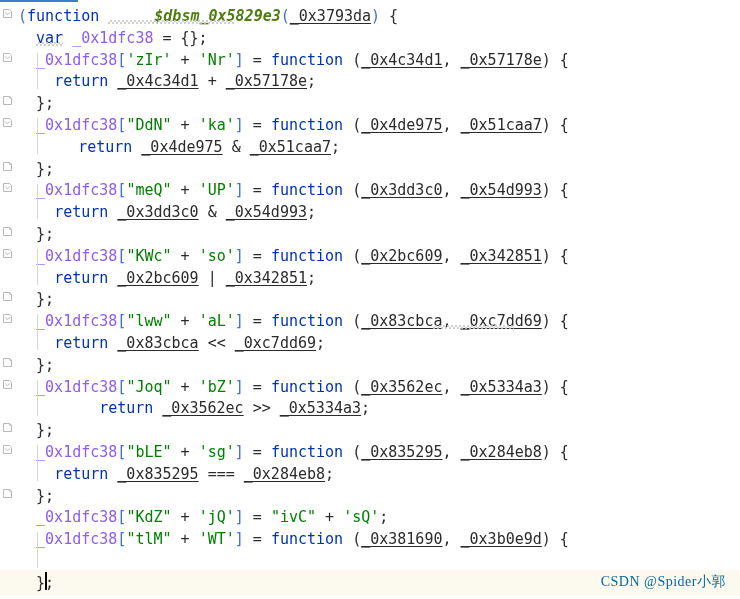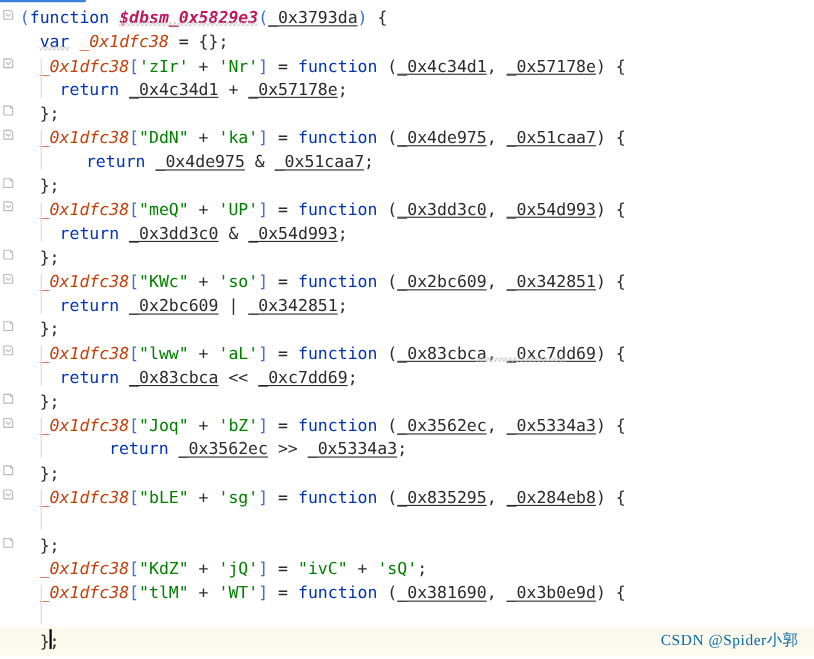--- a/index.html
+++ b/index.html
@@ -71,22 +71,22 @@
   
   .indent-guide {
     position: absolute;
     width: 1px;
     background: #d8d8d8;
     z-index: 3;
   }
 
   
   .t-kw      { color: #0033b3; }
-  .t-fnname  { color: #be185d; font-weight: bold; font-style: italic; }
-  .t-ident   { color: #c2410c; font-style: italic; }
+  .t-fnname  { color: #4d7c0f; font-weight: bold; font-style: italic; margin-left: 46px; }
+  .t-ident   { color: #8b5cf6; }
   .t-param   { color: #2b2b2b; text-decoration: underline; text-underline-offset: 2px; }
   .t-str     { color: #008000; }
   .t-punct   { color: #3f6fd8; }
   .t-plain   { color: #2b2b2b; }
 
   
   .squiggle {
     position: absolute;
     height: 4px;
     z-index: 5;
@@ -233,20 +233,21 @@
       <div class="line" style="top: 242.8px;"><span class="txt"><span class="t-plain">  </span><span class="t-ident">_0x1dfc38</span><span class="t-punct">[</span><span class="t-str">"KWc"</span><span class="t-plain"> + </span><span class="t-str">'so'</span><span class="t-punct">]</span><span class="t-plain"> = </span><span class="t-kw">function</span><span class="t-plain"> (</span><span class="t-param">_0x2bc609</span><span class="t-plain">, </span><span class="t-param">_0x342851</span><span class="t-plain">) {</span></span></div>
       <div class="line" style="top: 264.6px;"><span class="txt"><span class="t-plain">    </span><span class="t-kw">return</span><span class="t-plain"> </span><span class="t-param">_0x2bc609</span><span class="t-plain"> | </span><span class="t-param">_0x342851</span><span class="t-plain">;</span></span></div>
       <div class="line" style="top: 286.4px;"><span class="txt"><span class="t-plain">  };</span></span></div>
       <div class="line" style="top: 308.2px;"><span class="txt"><span class="t-plain">  </span><span class="t-ident">_0x1dfc38</span><span class="t-punct">[</span><span class="t-str">"lww"</span><span class="t-plain"> + </span><span class="t-str">'aL'</span><span class="t-punct">]</span><span class="t-plain"> = </span><span class="t-kw">function</span><span class="t-plain"> (</span><span class="t-param">_0x83cbca</span><span class="t-plain">, </span><span class="t-param">_0xc7dd69</span><span class="t-plain">) {</span></span></div>
       <div class="line" style="top: 330px;"><span class="txt"><span class="t-plain">    </span><span class="t-kw">return</span><span class="t-plain"> </span><span class="t-param">_0x83cbca</span><span class="t-plain"> &lt;&lt; </span><span class="t-param">_0xc7dd69</span><span class="t-plain">;</span></span></div>
       <div class="line" style="top: 351.8px;"><span class="txt"><span class="t-plain">  };</span></span></div>
       <div class="line" style="top: 373.6px;"><span class="txt"><span class="t-plain">  </span><span class="t-ident">_0x1dfc38</span><span class="t-punct">[</span><span class="t-str">"Joq"</span><span class="t-plain"> + </span><span class="t-str">'bZ'</span><span class="t-punct">]</span><span class="t-plain"> = </span><span class="t-kw">function</span><span class="t-plain"> (</span><span class="t-param">_0x3562ec</span><span class="t-plain">, </span><span class="t-param">_0x5334a3</span><span class="t-plain">) {</span></span></div>
       <div class="line" style="top: 395.4px; padding-left: 45px;"><span class="txt"><span class="t-plain">    </span><span class="t-kw">return</span><span class="t-plain"> </span><span class="t-param">_0x3562ec</span><span class="t-plain"> &gt;&gt; </span><span class="t-param">_0x5334a3</span><span class="t-plain">;</span></span></div>
       <div class="line" style="top: 417.2px;"><span class="txt"><span class="t-plain">  };</span></span></div>
       <div class="line" style="top: 439px;"><span class="txt"><span class="t-plain">  </span><span class="t-ident">_0x1dfc38</span><span class="t-punct">[</span><span class="t-str">"bLE"</span><span class="t-plain"> + </span><span class="t-str">'sg'</span><span class="t-punct">]</span><span class="t-plain"> = </span><span class="t-kw">function</span><span class="t-plain"> (</span><span class="t-param">_0x835295</span><span class="t-plain">, </span><span class="t-param">_0x284eb8</span><span class="t-plain">) {</span></span></div>
+      <div class="line" style="top: 460.8px;"><span class="txt"><span class="t-plain">    </span><span class="t-kw">return</span><span class="t-plain"> </span><span class="t-param">_0x835295</span><span class="t-plain"> === </span><span class="t-param">_0x284eb8</span><span class="t-plain">;</span></span></div>
       <div class="line" style="top: 482.6px;"><span class="txt"><span class="t-plain">  };</span></span></div>
       <div class="line" style="top: 504.4px;"><span class="txt"><span class="t-plain">  </span><span class="t-ident">_0x1dfc38</span><span class="t-punct">[</span><span class="t-str">"KdZ"</span><span class="t-plain"> + </span><span class="t-str">'jQ'</span><span class="t-punct">]</span><span class="t-plain"> = </span><span class="t-str">"ivC"</span><span class="t-plain"> + </span><span class="t-str">'sQ'</span><span class="t-plain">;</span></span></div>
       <div class="line" style="top: 526.2px;"><span class="txt"><span class="t-plain">  </span><span class="t-ident">_0x1dfc38</span><span class="t-punct">[</span><span class="t-str">"tlM"</span><span class="t-plain"> + </span><span class="t-str">'WT'</span><span class="t-punct">]</span><span class="t-plain"> = </span><span class="t-kw">function</span><span class="t-plain"> (</span><span class="t-param">_0x381690</span><span class="t-plain">, </span><span class="t-param">_0x3b0e9d</span><span class="t-plain">) {</span></span></div>
       <div class="line current" style="top: 569.8px;"><span class="txt"><span class="t-plain">  };</span></span></div>
     </div>
 
   <div id="caret" style="left: 45.06px; top: 571.8px;"></div>
 
   <div id="watermark">CSDN @Spider小郭</div>
 

